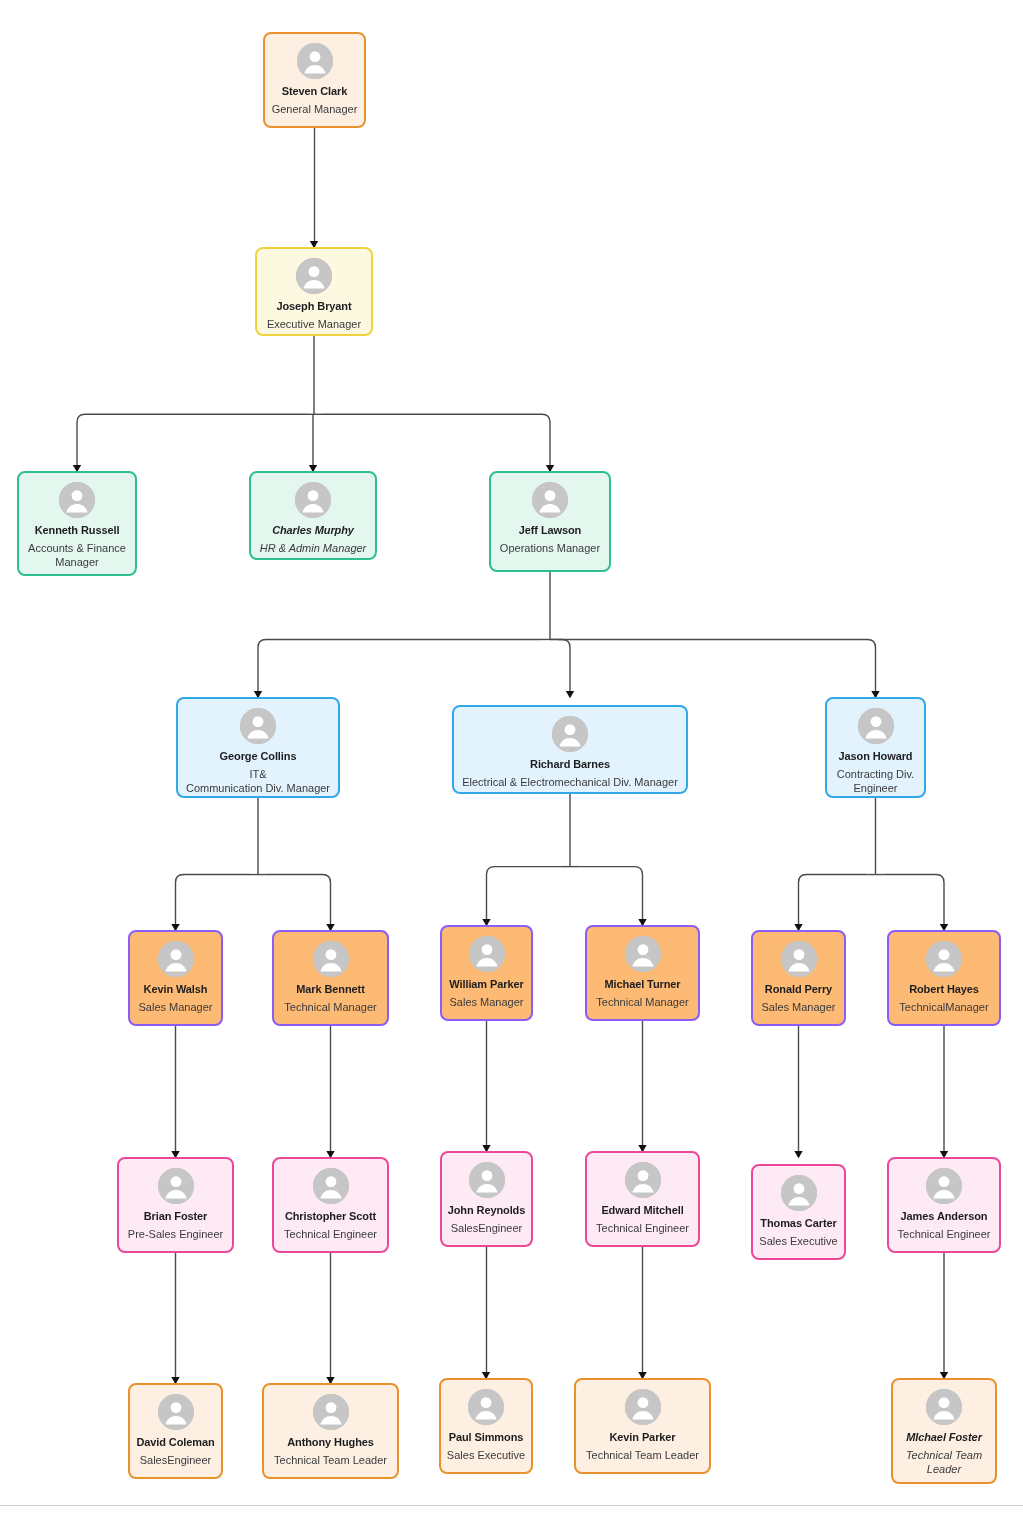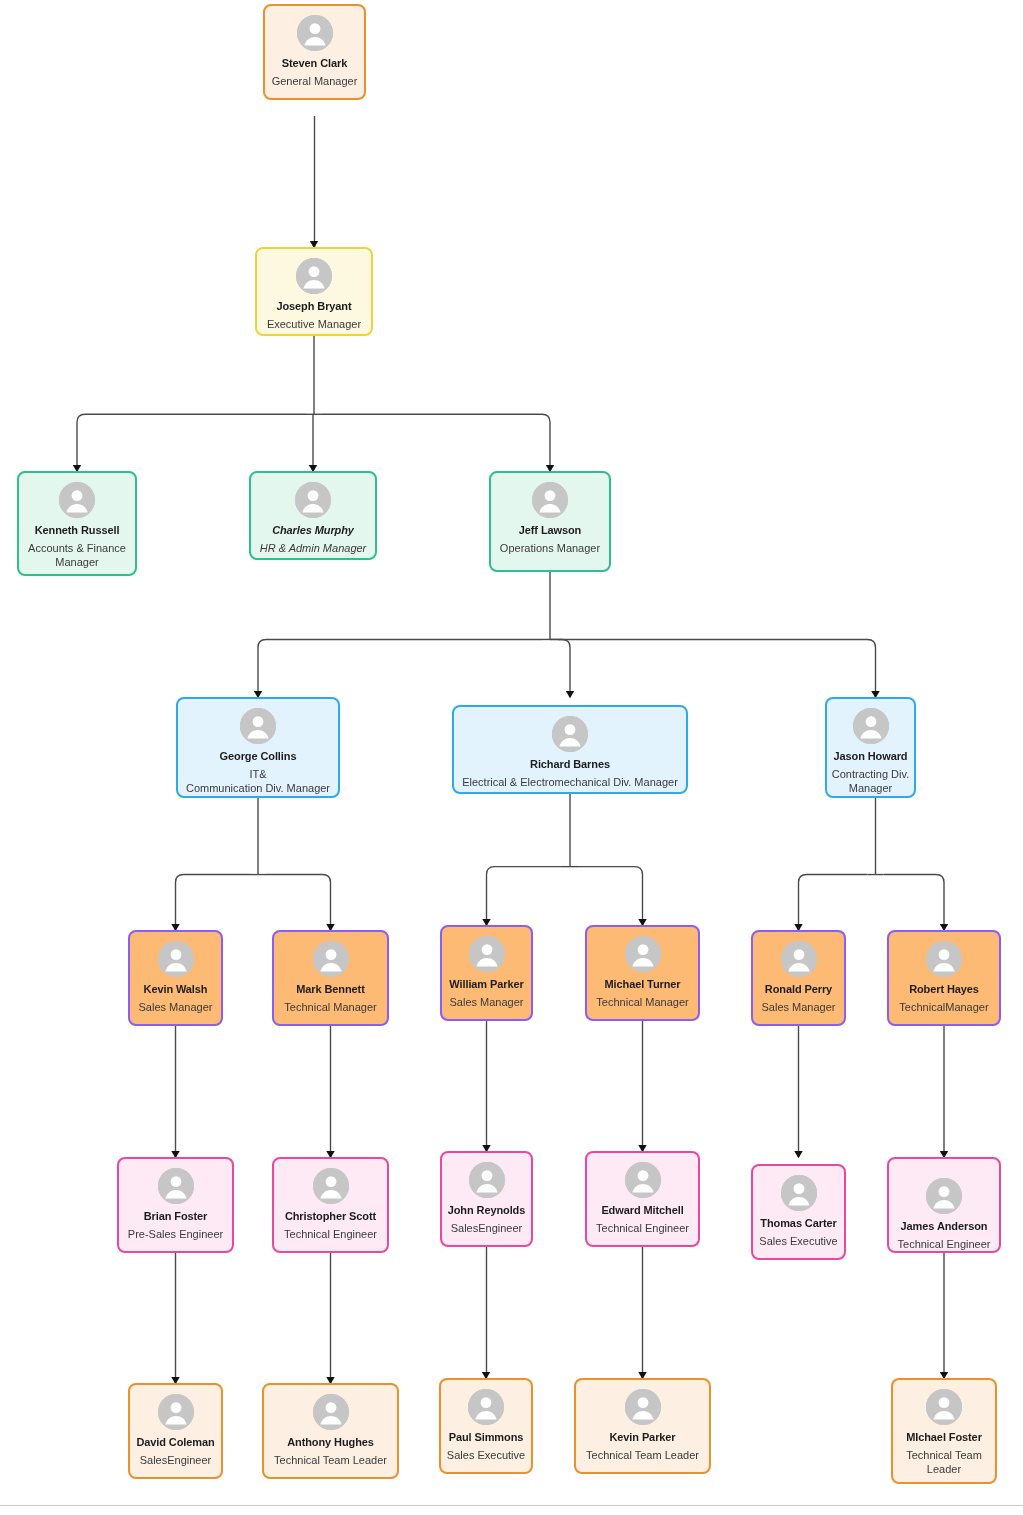--- a/index.html
+++ b/index.html
@@ -142,21 +142,21 @@
       <path d="M326.3 1377 L334.7 1377 L330.5 1384.2 Z" fill="#111111"></path>
       <path d="M486.5 1247 L486.5 1378" fill="none" stroke="#4a4a4a" stroke-width="1.4"></path>
       <path d="M481.8 1372 L490.2 1372 L486 1379.2 Z" fill="#111111"></path>
       <path d="M642.5 1247 L642.5 1378" fill="none" stroke="#4a4a4a" stroke-width="1.4"></path>
       <path d="M638.3 1372 L646.7 1372 L642.5 1379.2 Z" fill="#111111"></path>
       <path d="M944 1253 L944 1378" fill="none" stroke="#4a4a4a" stroke-width="1.4"></path>
       <path d="M939.8 1372 L948.2 1372 L944 1379.2 Z" fill="#111111"></path>
     </svg>
 
   <div id="nodes-layer">
-      <div class="node c-orange" style="left: 263px; top: 4px; width: 103px; height: 96px;">
+      <div class="node c-orange" style="left: 263px; top: 32px; width: 103px; height: 96px;">
         <div class="avatar">
           <svg width="36" height="36" viewBox="0 0 36 36">
             <circle cx="18" cy="18" r="18" fill="#c6c6c6"></circle>
             <circle cx="18" cy="13.6" r="5.4" fill="#ffffff"></circle>
             <path d="M7.4 30.5c1.2-5.4 5.6-8.6 10.6-8.6s9.4 3.2 10.6 8.6z" fill="#ffffff"></path>
           </svg>
         </div>
         <div class="nm">Steven Clark</div>
         <div class="ti" style="white-space: pre-line;">General Manager</div>
       </div>
@@ -220,30 +220,30 @@
         <div class="avatar">
           <svg width="36" height="36" viewBox="0 0 36 36">
             <circle cx="18" cy="18" r="18" fill="#c6c6c6"></circle>
             <circle cx="18" cy="13.6" r="5.4" fill="#ffffff"></circle>
             <path d="M7.4 30.5c1.2-5.4 5.6-8.6 10.6-8.6s9.4 3.2 10.6 8.6z" fill="#ffffff"></path>
           </svg>
         </div>
         <div class="nm">Richard Barnes</div>
         <div class="ti" style="white-space: pre-line;">Electrical &amp; Electromechanical Div. Manager</div>
       </div>
-      <div class="node c-blue" style="left: 825px; top: 697px; width: 91px; height: 101px;">
+      <div class="node c-blue" style="left: 825px; top: 697px; width: 101px; height: 101px;">
         <div class="avatar">
           <svg width="36" height="36" viewBox="0 0 36 36">
             <circle cx="18" cy="18" r="18" fill="#c6c6c6"></circle>
             <circle cx="18" cy="13.6" r="5.4" fill="#ffffff"></circle>
             <path d="M7.4 30.5c1.2-5.4 5.6-8.6 10.6-8.6s9.4 3.2 10.6 8.6z" fill="#ffffff"></path>
           </svg>
         </div>
         <div class="nm">Jason Howard</div>
-        <div class="ti" style="white-space: pre-line;">Contracting Div. Manager</div>
+        <div class="ti" style="white-space: pre-line;">Contracting Div. Engineer</div>
       </div>
       <div class="node c-purple" style="left: 128px; top: 930px; width: 95px; height: 96px;">
         <div class="avatar">
           <svg width="36" height="36" viewBox="0 0 36 36">
             <circle cx="18" cy="18" r="18" fill="#c6c6c6"></circle>
             <circle cx="18" cy="13.6" r="5.4" fill="#ffffff"></circle>
             <path d="M7.4 30.5c1.2-5.4 5.6-8.6 10.6-8.6s9.4 3.2 10.6 8.6z" fill="#ffffff"></path>
           </svg>
         </div>
         <div class="nm">Kevin Walsh</div>
@@ -352,21 +352,21 @@
         <div class="avatar">
           <svg width="36" height="36" viewBox="0 0 36 36">
             <circle cx="18" cy="18" r="18" fill="#c6c6c6"></circle>
             <circle cx="18" cy="13.6" r="5.4" fill="#ffffff"></circle>
             <path d="M7.4 30.5c1.2-5.4 5.6-8.6 10.6-8.6s9.4 3.2 10.6 8.6z" fill="#ffffff"></path>
           </svg>
         </div>
         <div class="nm">Thomas Carter</div>
         <div class="ti" style="white-space: pre-line;">Sales Executive</div>
       </div>
-      <div class="node c-pink" style="left: 887px; top: 1157px; width: 114px; height: 96px; justify-content: flex-end;">
+      <div class="node c-pink" style="left: 887px; top: 1157px; width: 114px; height: 96px;">
         <div class="avatar">
           <svg width="36" height="36" viewBox="0 0 36 36">
             <circle cx="18" cy="18" r="18" fill="#c6c6c6"></circle>
             <circle cx="18" cy="13.6" r="5.4" fill="#ffffff"></circle>
             <path d="M7.4 30.5c1.2-5.4 5.6-8.6 10.6-8.6s9.4 3.2 10.6 8.6z" fill="#ffffff"></path>
           </svg>
         </div>
         <div class="nm">James Anderson</div>
         <div class="ti" style="white-space: pre-line;">Technical Engineer</div>
       </div>
@@ -407,21 +407,21 @@
         <div class="avatar">
           <svg width="36" height="36" viewBox="0 0 36 36">
             <circle cx="18" cy="18" r="18" fill="#c6c6c6"></circle>
             <circle cx="18" cy="13.6" r="5.4" fill="#ffffff"></circle>
             <path d="M7.4 30.5c1.2-5.4 5.6-8.6 10.6-8.6s9.4 3.2 10.6 8.6z" fill="#ffffff"></path>
           </svg>
         </div>
         <div class="nm">Kevin Parker</div>
         <div class="ti" style="white-space: pre-line;">Technical Team Leader</div>
       </div>
-      <div class="node c-orange" style="left: 891px; top: 1378px; width: 106px; height: 106px;">
+      <div class="node c-orange" style="left: 891px; top: 1378px; width: 106px; height: 106px; font-style: italic;">
         <div class="avatar">
           <svg width="36" height="36" viewBox="0 0 36 36">
             <circle cx="18" cy="18" r="18" fill="#c6c6c6"></circle>
             <circle cx="18" cy="13.6" r="5.4" fill="#ffffff"></circle>
             <path d="M7.4 30.5c1.2-5.4 5.6-8.6 10.6-8.6s9.4 3.2 10.6 8.6z" fill="#ffffff"></path>
           </svg>
         </div>
         <div class="nm">MIchael Foster</div>
         <div class="ti" style="white-space: pre-line;">Technical Team Leader</div>
       </div>

